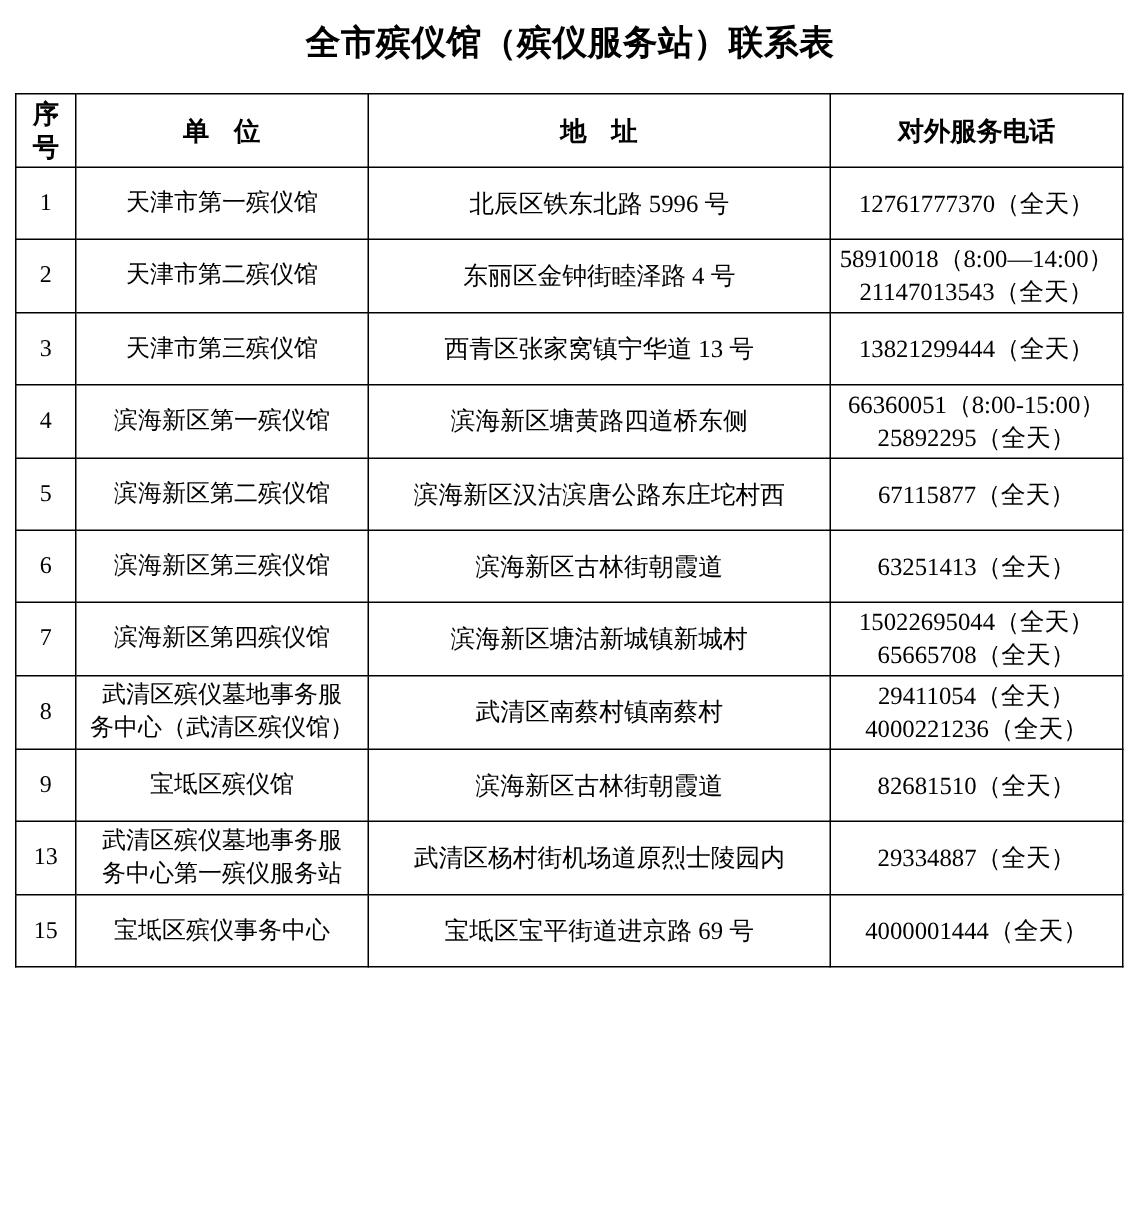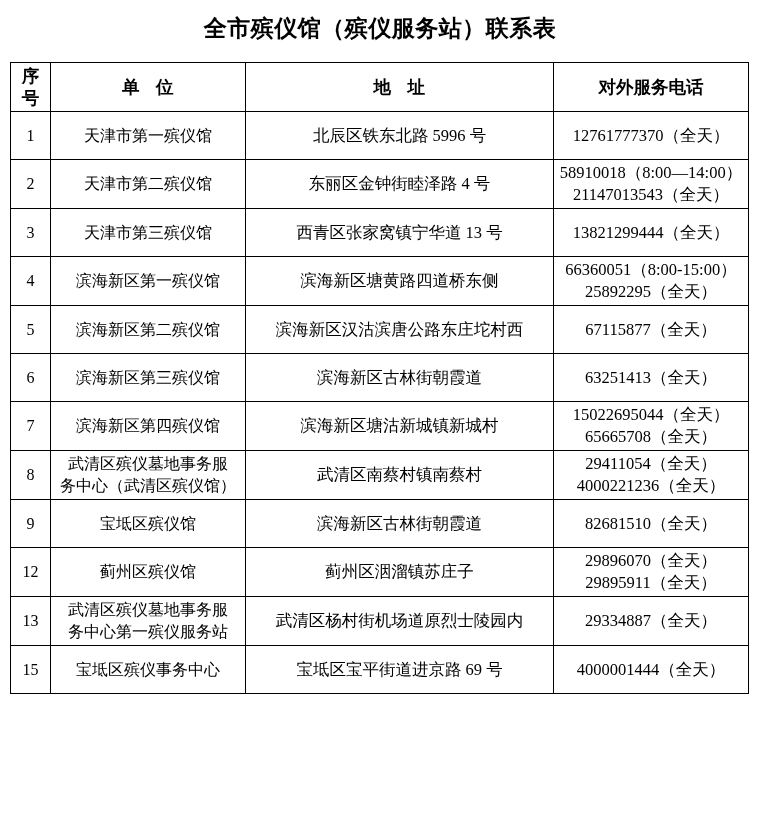--- a/index.html
+++ b/index.html
@@ -191,31 +191,20 @@
             <td class="idx">9</td>
             <td class="unit">
               <span class="line2">宝坻区殡仪馆</span>
             </td>
             <td class="addr">滨海新区古林街朝霞道</td>
             <td class="phone">
               <span class="line2">82681510（全天）</span>
             </td>
           </tr>
           <tr>
-            <td class="idx">12</td>
-            <td class="unit">
-              <span class="line2">蓟州区殡仪馆</span>
-            </td>
-            <td class="addr">蓟州区洇溜镇苏庄子</td>
-            <td class="phone">
-              <span class="line2">29896070（全天）</span>
-              <span class="line2">29895911（全天）</span>
-            </td>
-          </tr>
-          <tr>
             <td class="idx">13</td>
             <td class="unit">
               <span class="line2">武清区殡仪墓地事务服</span>
               <span class="line2">务中心第一殡仪服务站</span>
             </td>
             <td class="addr">武清区杨村街机场道原烈士陵园内</td>
             <td class="phone">
               <span class="line2">29334887（全天）</span>
             </td>
           </tr>

